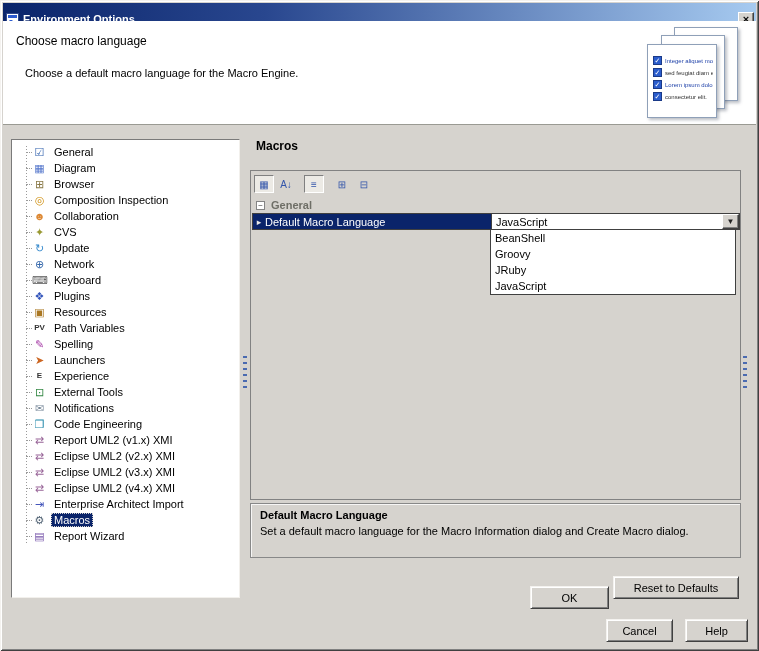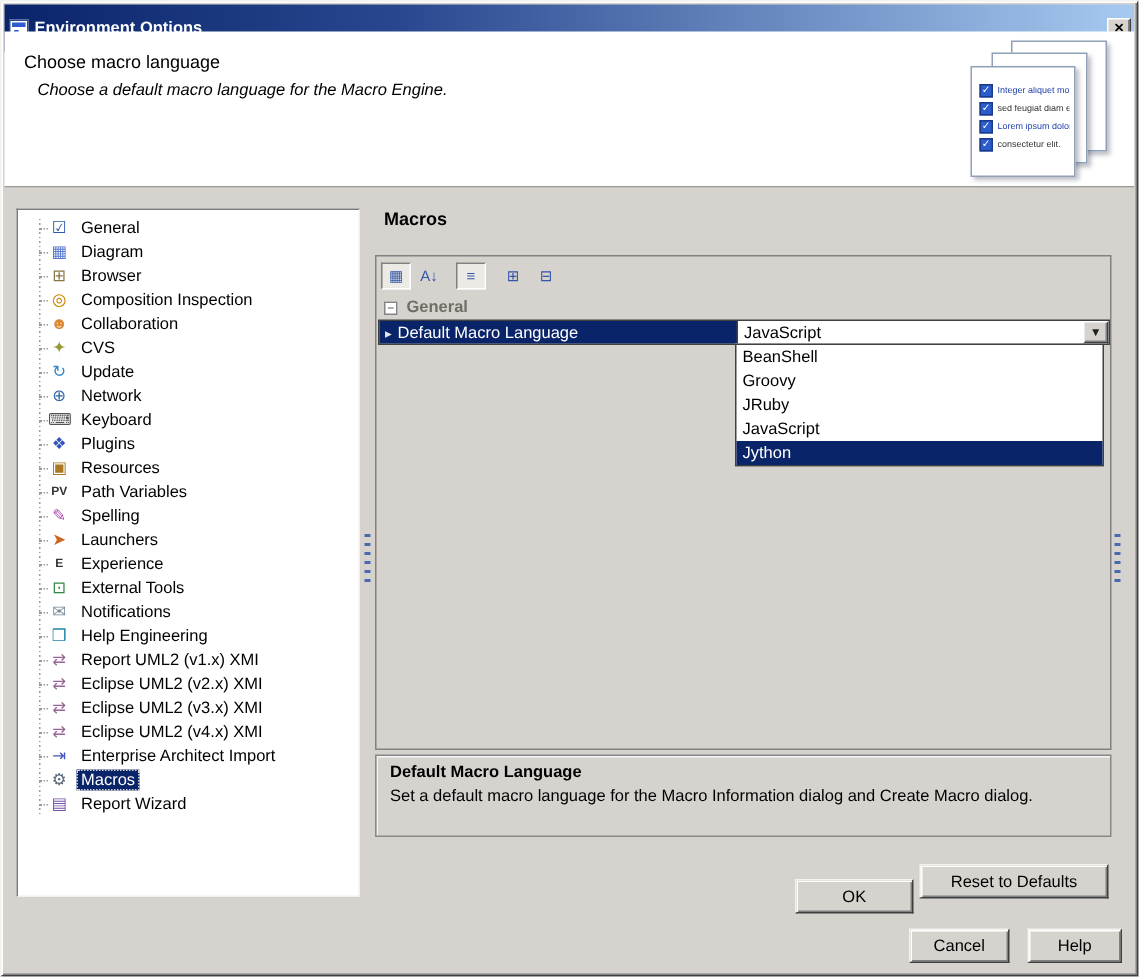--- a/index.html
+++ b/index.html
@@ -22,21 +22,21 @@
   .app-icon::after { content:""; position:absolute; left:2px; top:6px; width:6px; height:4px; border-left:3px solid #2d5bd0; border-bottom:2px solid #2d5bd0; transform:skewX(-10deg); }
   .title-text { font-weight:bold; font-size:11px; flex:1; }
   .close-btn {
     width:16px; height:14px; background:#d6d3ce; font-size:11px; line-height:11px; font-weight:bold; color:#000;
     border:1px solid; border-color:#fff #404040 #404040 #fff; box-shadow: inset -1px -1px 0 #808080;
     text-align:center; cursor:default; font-family:"Liberation Sans", sans-serif;
   }
   
   .header { position:absolute; left:3px; top:21px; width:753px; height:104px; background:#fff; border-bottom:1px solid #9a9a93; }
   .header-title { position:absolute; left:13px; top:13px; font-weight:normal; font-size:12px; }
-  .header-subtitle { position:absolute; left:22px; top:33px; font-size:11px;font-style:italic; }
+  .header-subtitle { position:absolute; left:22px; top:46px; font-size:11px; }
   
   .art { position:absolute; right:10px; top:6px; width:100px; height:94px; }
   .art .page { position:absolute; background:#fff; border:1px solid #8fa0b8; box-shadow:2px 2px 3px rgba(60,70,90,.35); }
   .p3 { left:28px; top:0; width:64px; height:74px; background:#eef2f9; }
   .p2 { left:15px; top:8px; width:64px; height:74px; background:#f6f8fc; }
   .p1 { left:1px; top:17px; width:70px; height:74px; padding-top:8px; }
   .art-row { display:flex; align-items:center; gap:3px; margin:3px 3px 3px 5px; }
   .art-check { width:9px; height:9px; background:#2a5ccc; border:1px solid #1a3a88; color:#fff; font-size:7px; line-height:8px; text-align:center; flex:0 0 auto; }
   .art-text { font-size:6px; color:#333; white-space:nowrap; overflow:hidden; }
   .art-row:nth-child(odd) .art-text { color:#2244aa; }
@@ -201,21 +201,21 @@
         <div class="tree-item">
           <span class="tico" style="color: rgb(51, 136, 68);">⊡</span>
           <span class="tlabel">External Tools</span>
         </div>
         <div class="tree-item">
           <span class="tico" style="color: rgb(119, 136, 153);">✉</span>
           <span class="tlabel">Notifications</span>
         </div>
         <div class="tree-item">
           <span class="tico" style="color: rgb(34, 136, 170);">❒</span>
-          <span class="tlabel">Help Engineering</span>
+          <span class="tlabel">Code Engineering</span>
         </div>
         <div class="tree-item">
           <span class="tico" style="color: rgb(153, 102, 153);">⇄</span>
           <span class="tlabel">Report UML2 (v1.x) XMI</span>
         </div>
         <div class="tree-item">
           <span class="tico" style="color: rgb(153, 102, 153);">⇄</span>
           <span class="tlabel">Eclipse UML2 (v2.x) XMI</span>
         </div>
         <div class="tree-item">
@@ -268,21 +268,20 @@
         <span class="combo-btn">▼</span>
       </div>
     </div>
   </div>
 
   <div class="dropdown">
       <div class="dd-item">BeanShell</div>
       <div class="dd-item">Groovy</div>
       <div class="dd-item">JRuby</div>
       <div class="dd-item">JavaScript</div>
-      <div class="dd-item hl">Jython</div>
     </div>
 
   <div class="desc-box">
     <div class="desc-title">Default Macro Language</div>
     <div class="desc-text">Set a default macro language for the Macro Information dialog and Create Macro dialog.</div>
   </div>
 
   <button class="btn95 reset-btn">Reset to Defaults</button>
   <button class="btn95 ok-btn">OK</button>
   <button class="btn95 cancel-btn">Cancel</button>

